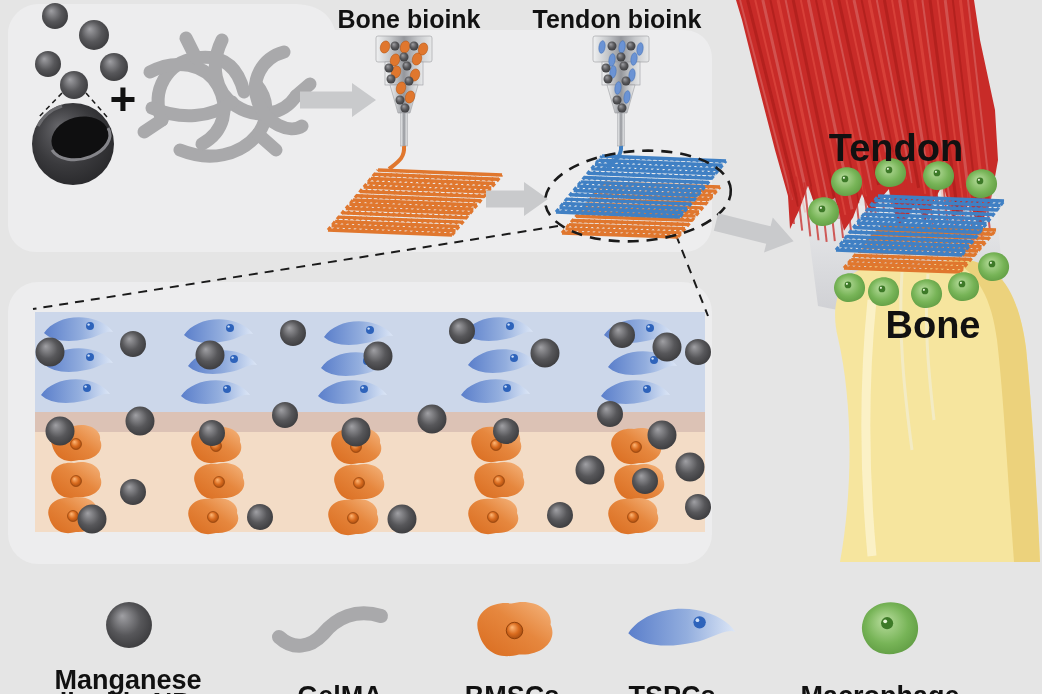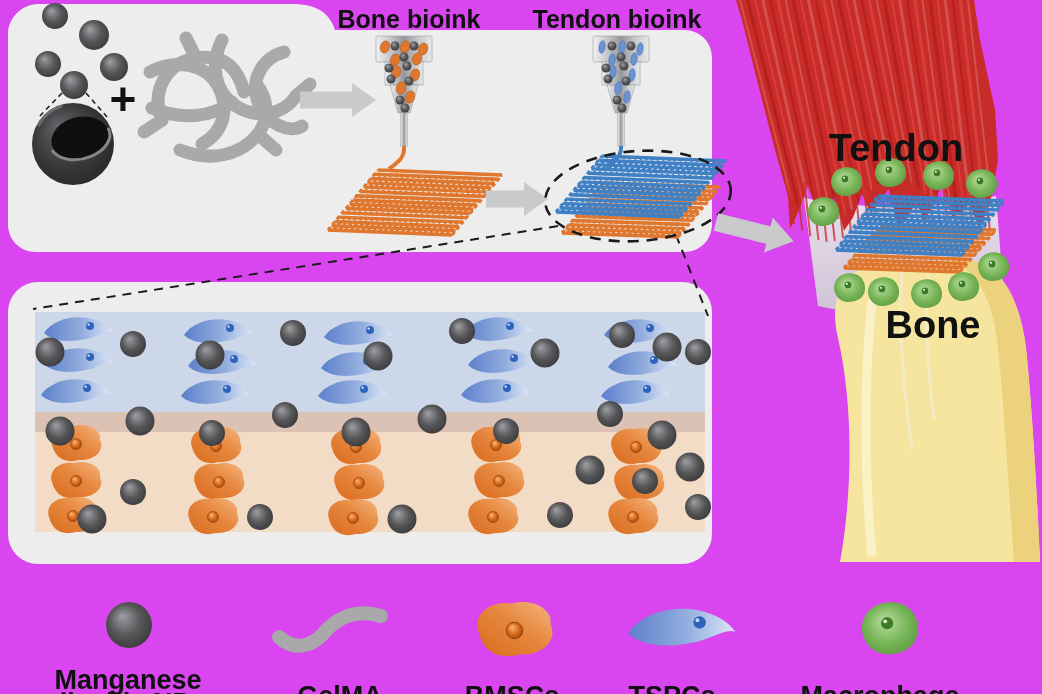--- a/index.html
+++ b/index.html
@@ -1,16 +1,16 @@
 <!DOCTYPE html>
 <html><head>
 <meta charset="utf-8">
 <style>
   html,body{margin:0;padding:0;background:#fff;}
-  .figure{position:relative;width:1042px;height:694px;background:#d946ef;overflow:hidden;
+  .figure{position:relative;width:1042px;height:694px;background:#e5e5e5;overflow:hidden;
           font-family:"Liberation Sans", sans-serif;}
   svg text{fill:#111111;font-family:"Liberation Sans", sans-serif;}
   .b25{font-size:25px;font-weight:bold;}
   .b38{font-size:38px;font-weight:bold;}
   .b27{font-size:27px;font-weight:bold;}
   .b46{font-size:46px;font-weight:bold;}
 </style>
 </head>
 <body>
 

